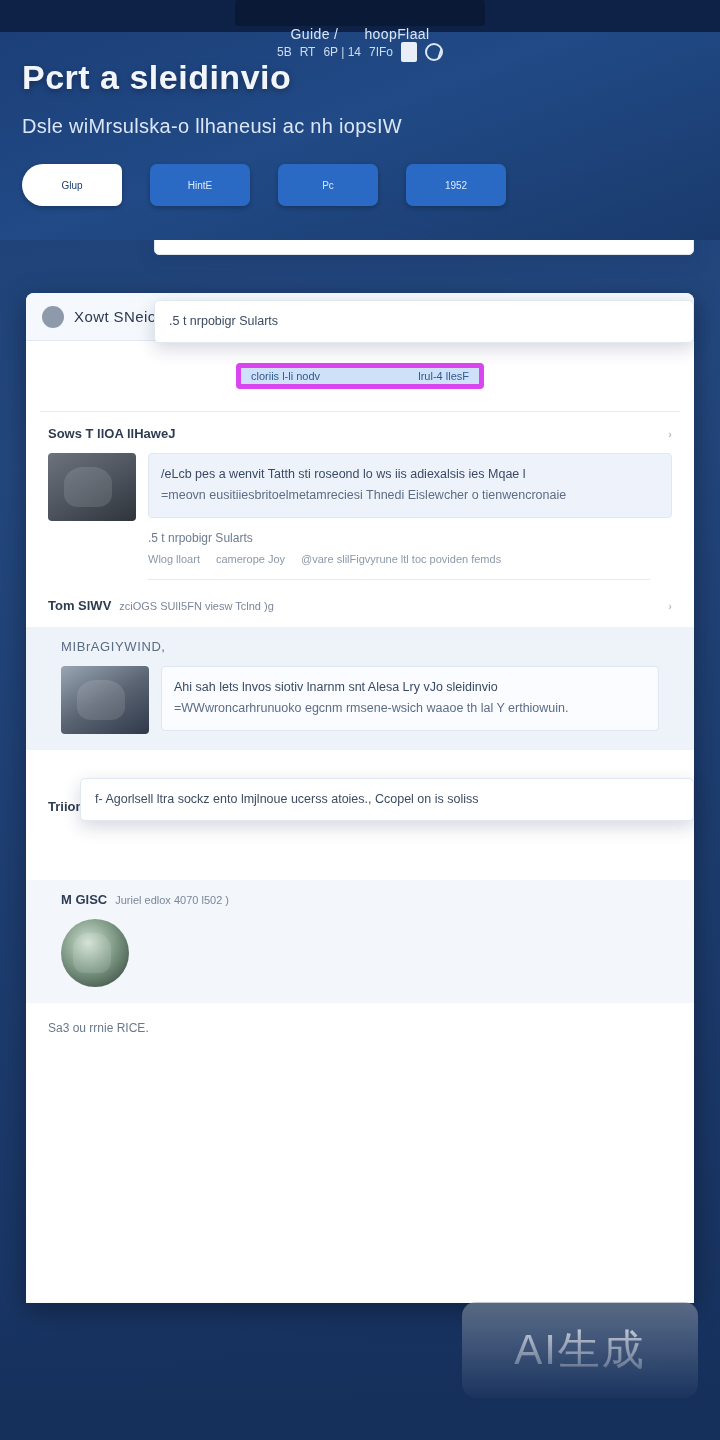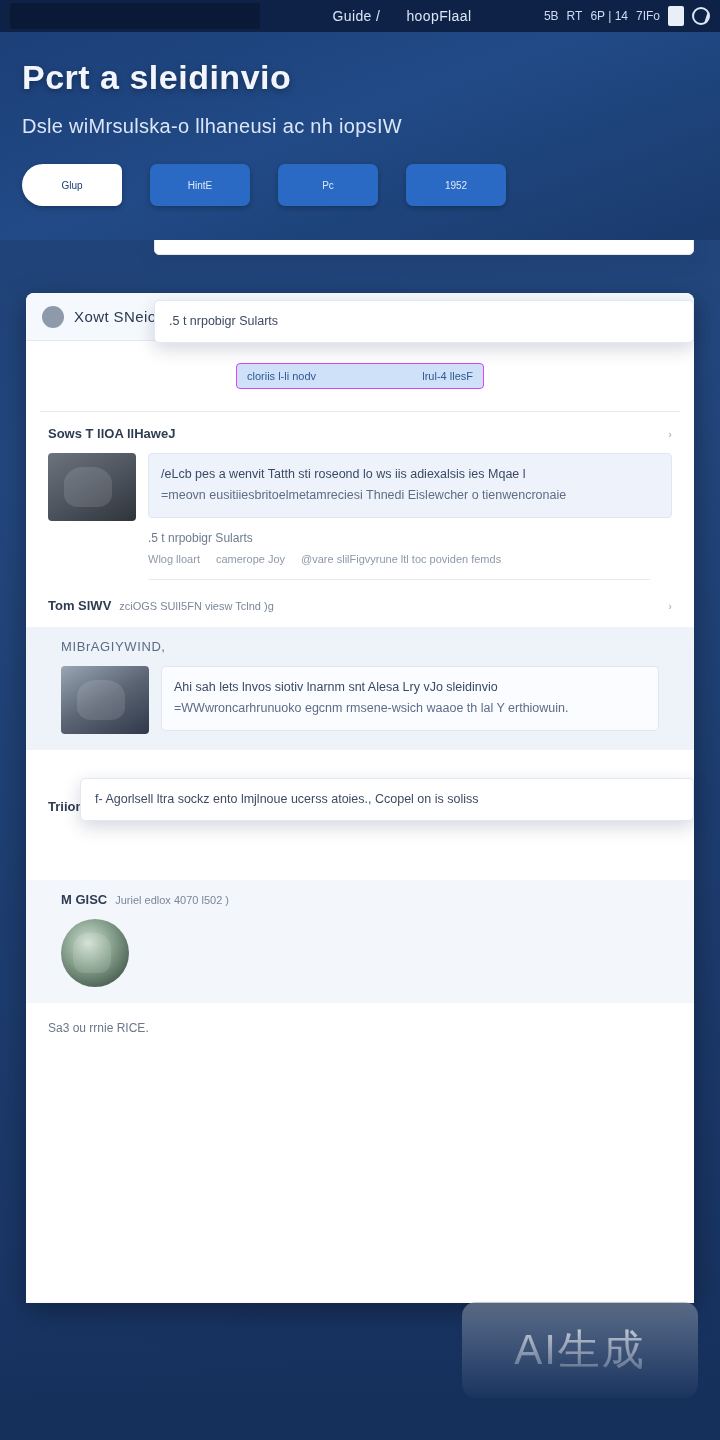--- a/index.html
+++ b/index.html
@@ -17,20 +17,21 @@
   
   .statusbar {
     height: 32px;
     display: flex; align-items: center;
     padding: 0 10px;
     background: #0e2247;
     color: #c8d7ee;
     font-size: 13px;
     position: relative;
     z-index: 20;
+    flex-direction: column;
   }
   .sb-left { display: flex; align-items: center; gap: 10px; width: 250px; }
   .sb-block { width: 250px; height: 26px; background: #0a1a36; border-radius: 3px; }
   .sb-center { flex: 1; display: flex; align-items: center; justify-content: center; gap: 26px;
     font-size: 14px; color: #dbe6f6; letter-spacing: .4px; }
   .sb-right { display: flex; align-items: center; gap: 8px; font-size: 12px; color: #cddcf0; }
   .sb-icon { width: 16px; height: 20px; background: #e9eef7; border-radius: 2px; display: inline-block; }
   .sb-icon2 { width: 18px; height: 18px; border: 2px solid #dde7f5; border-radius: 50%;
     display: inline-block; position: relative; }
   .sb-icon2::after { content: ""; position: absolute; left: 5px; top: 3px; width: 7px; height: 10px;
@@ -84,21 +85,21 @@
   .panel-head {
     height: 48px; display: flex; align-items: center; gap: 10px;
     padding: 0 16px; background: #f5f8fc; border-bottom: 1px solid #e3e9f1;
   }
   .avatar-sm { width: 22px; height: 22px; border-radius: 50%; background: #8e9aab; }
   .panel-head-title { font-size: 15px; color: #2a3a52; letter-spacing: .4px; }
 
   .notice-wrap { padding: 22px 0 14px; display: flex; justify-content: center; }
   .notice {
     width: 248px; height: 26px; border-radius: 4px;
-    background: #cfe1f8; border: 1px solid #d946ef;
+    background: #cfe1f8; border: 5px solid #d946ef;
     display: flex; align-items: center; justify-content: space-between;
     padding: 7px 10px; font-size: 11px; color: #2f5a92;
   }
 
   .divider { height: 1px; background: #e6ebf2; margin: 8px 14px 0; }
 
   .section { padding: 14px 22px 4px; }
   .sec-head {
     display: flex; align-items: baseline; gap: 8px;
     font-size: 13px; color: #2e3c52; font-weight: bold;

